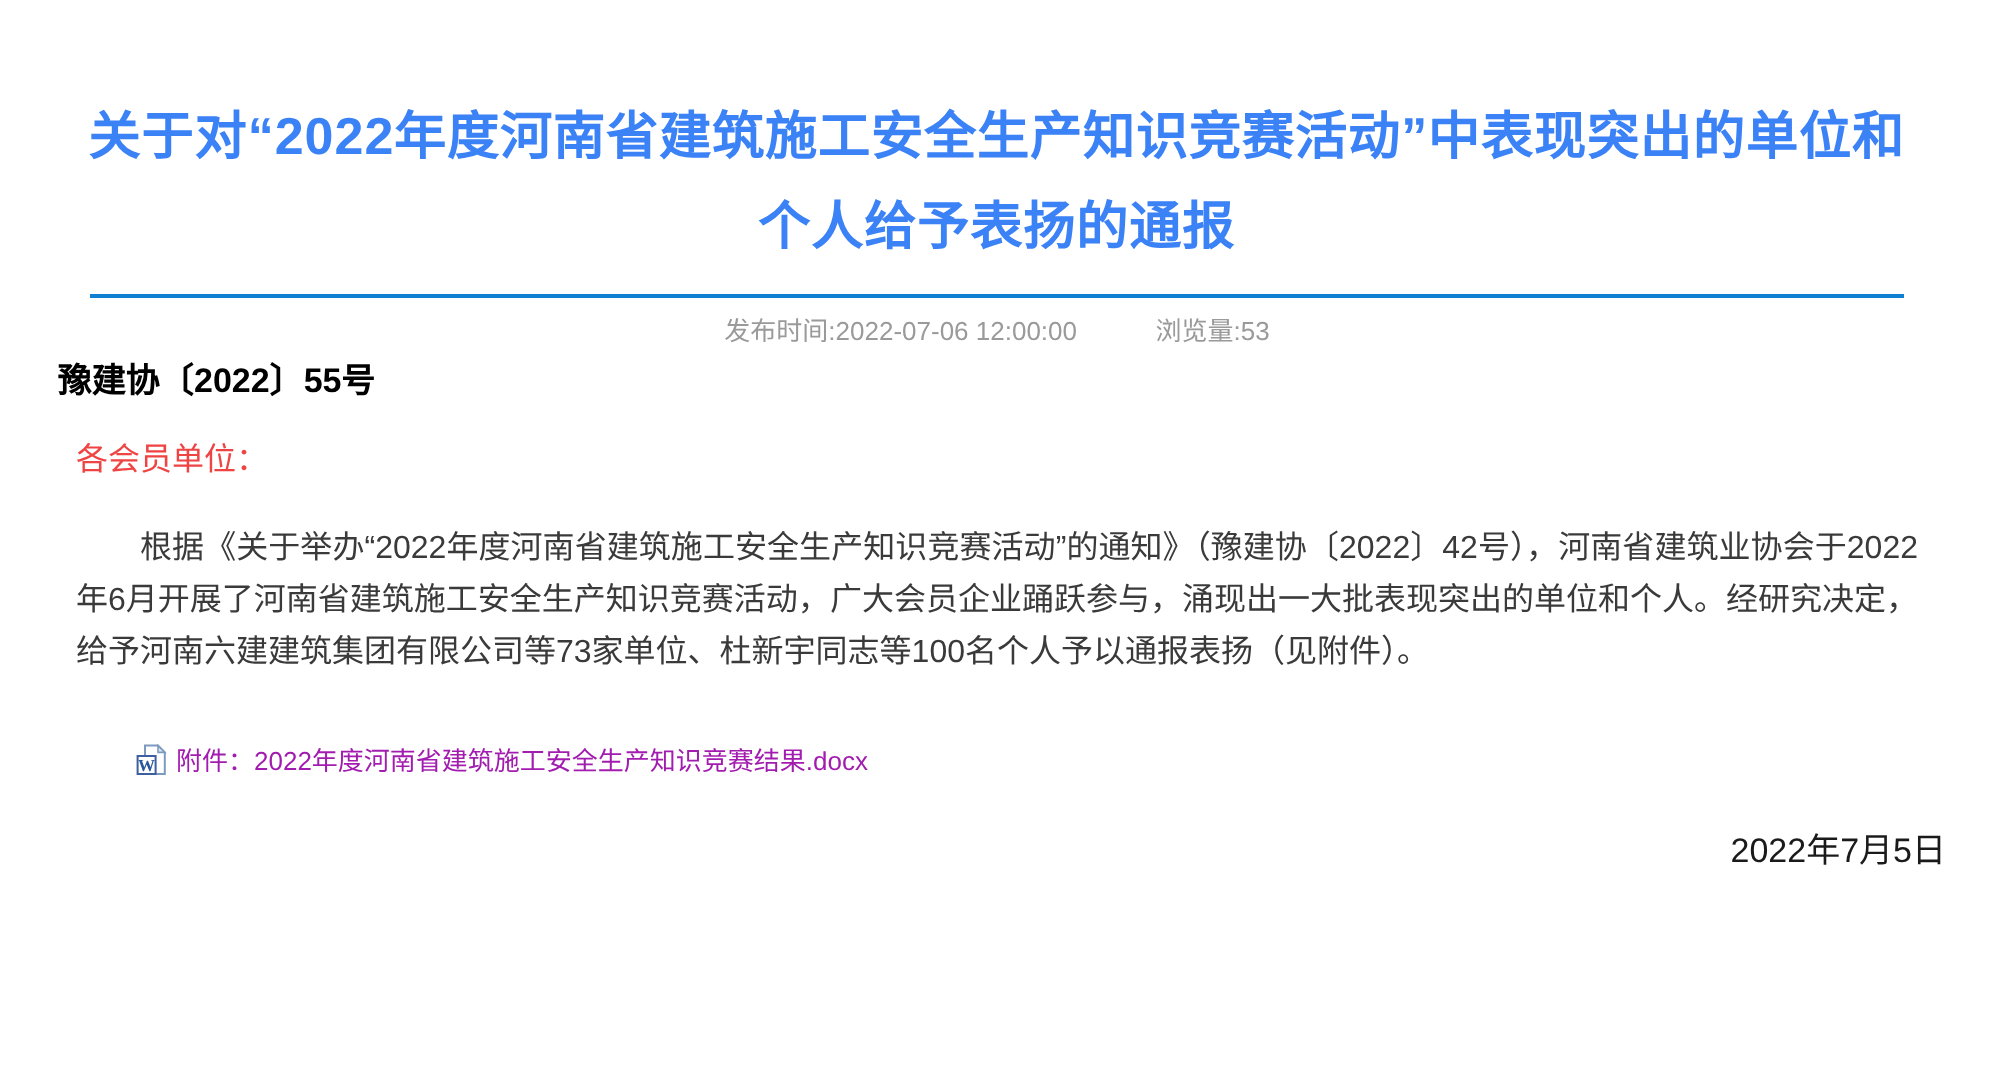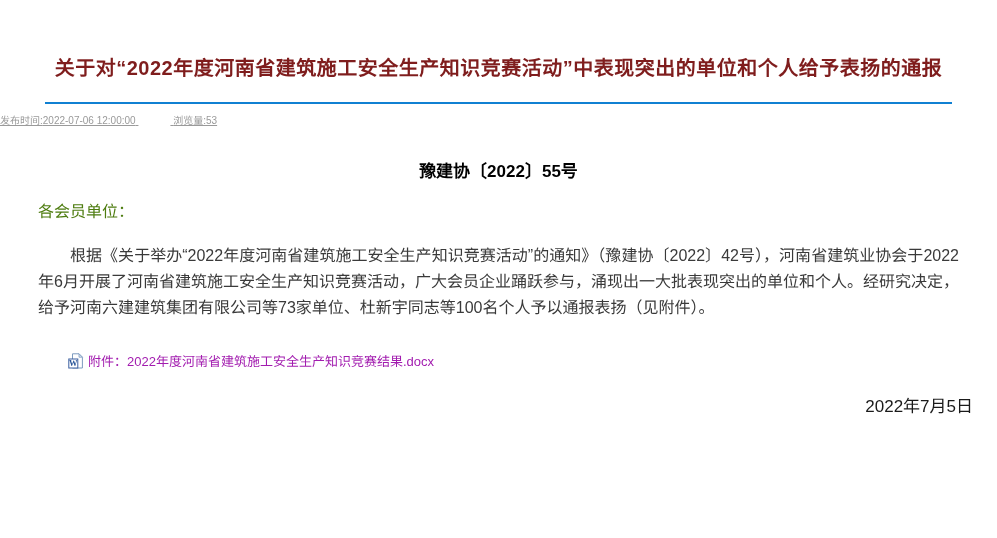--- a/index.html
+++ b/index.html
@@ -13,54 +13,53 @@
   .page {
     width: 997px;
     height: 538px;
     background: #ffffff;
     position: relative;
   }
   .title {
     padding-top: 46px;
     margin: 0 42px;
     text-align: center;
-    font-size: 20px;
+    font-size: 26px;
     font-weight: bold;
-    color: #7f1d1d;
+    color: #3b82f6;
     line-height: 45px;
     letter-spacing: 0.5px;
   }
   .divider {
     height: 2px;
     background: #1080d2;
     margin: 11px 45px 0 45px;
   }
   .meta {
     margin-top: 7px;
-    text-align: left;
-    font-size: 10px;
+    text-align: center;
+    font-size: 13px;
     color: #9a9a9a;
     line-height: 20px;
-    text-decoration: underline;
   }
   .meta-gap {
     display: inline-block;
     width: 32px;
   }
   .doc-number {
-    margin-top: 26px;
-    text-align: center;
+    text-align: left;
     font-size: 17px;
     font-weight: bold;
     color: #000000;
+    padding-left: 29px;
   }
   .salutation {
     margin: 17px 38px 0 38px;
     font-size: 16px;
-    color: #4d7c0f;
+    color: #ef4444;
     line-height: 26px;
   }
   .body-para {
     margin: 18px 38px 0 38px;
     text-indent: 2em;
     font-size: 16px;
     line-height: 26px;
     color: #3a3a3a;
     text-align: justify;
   }

